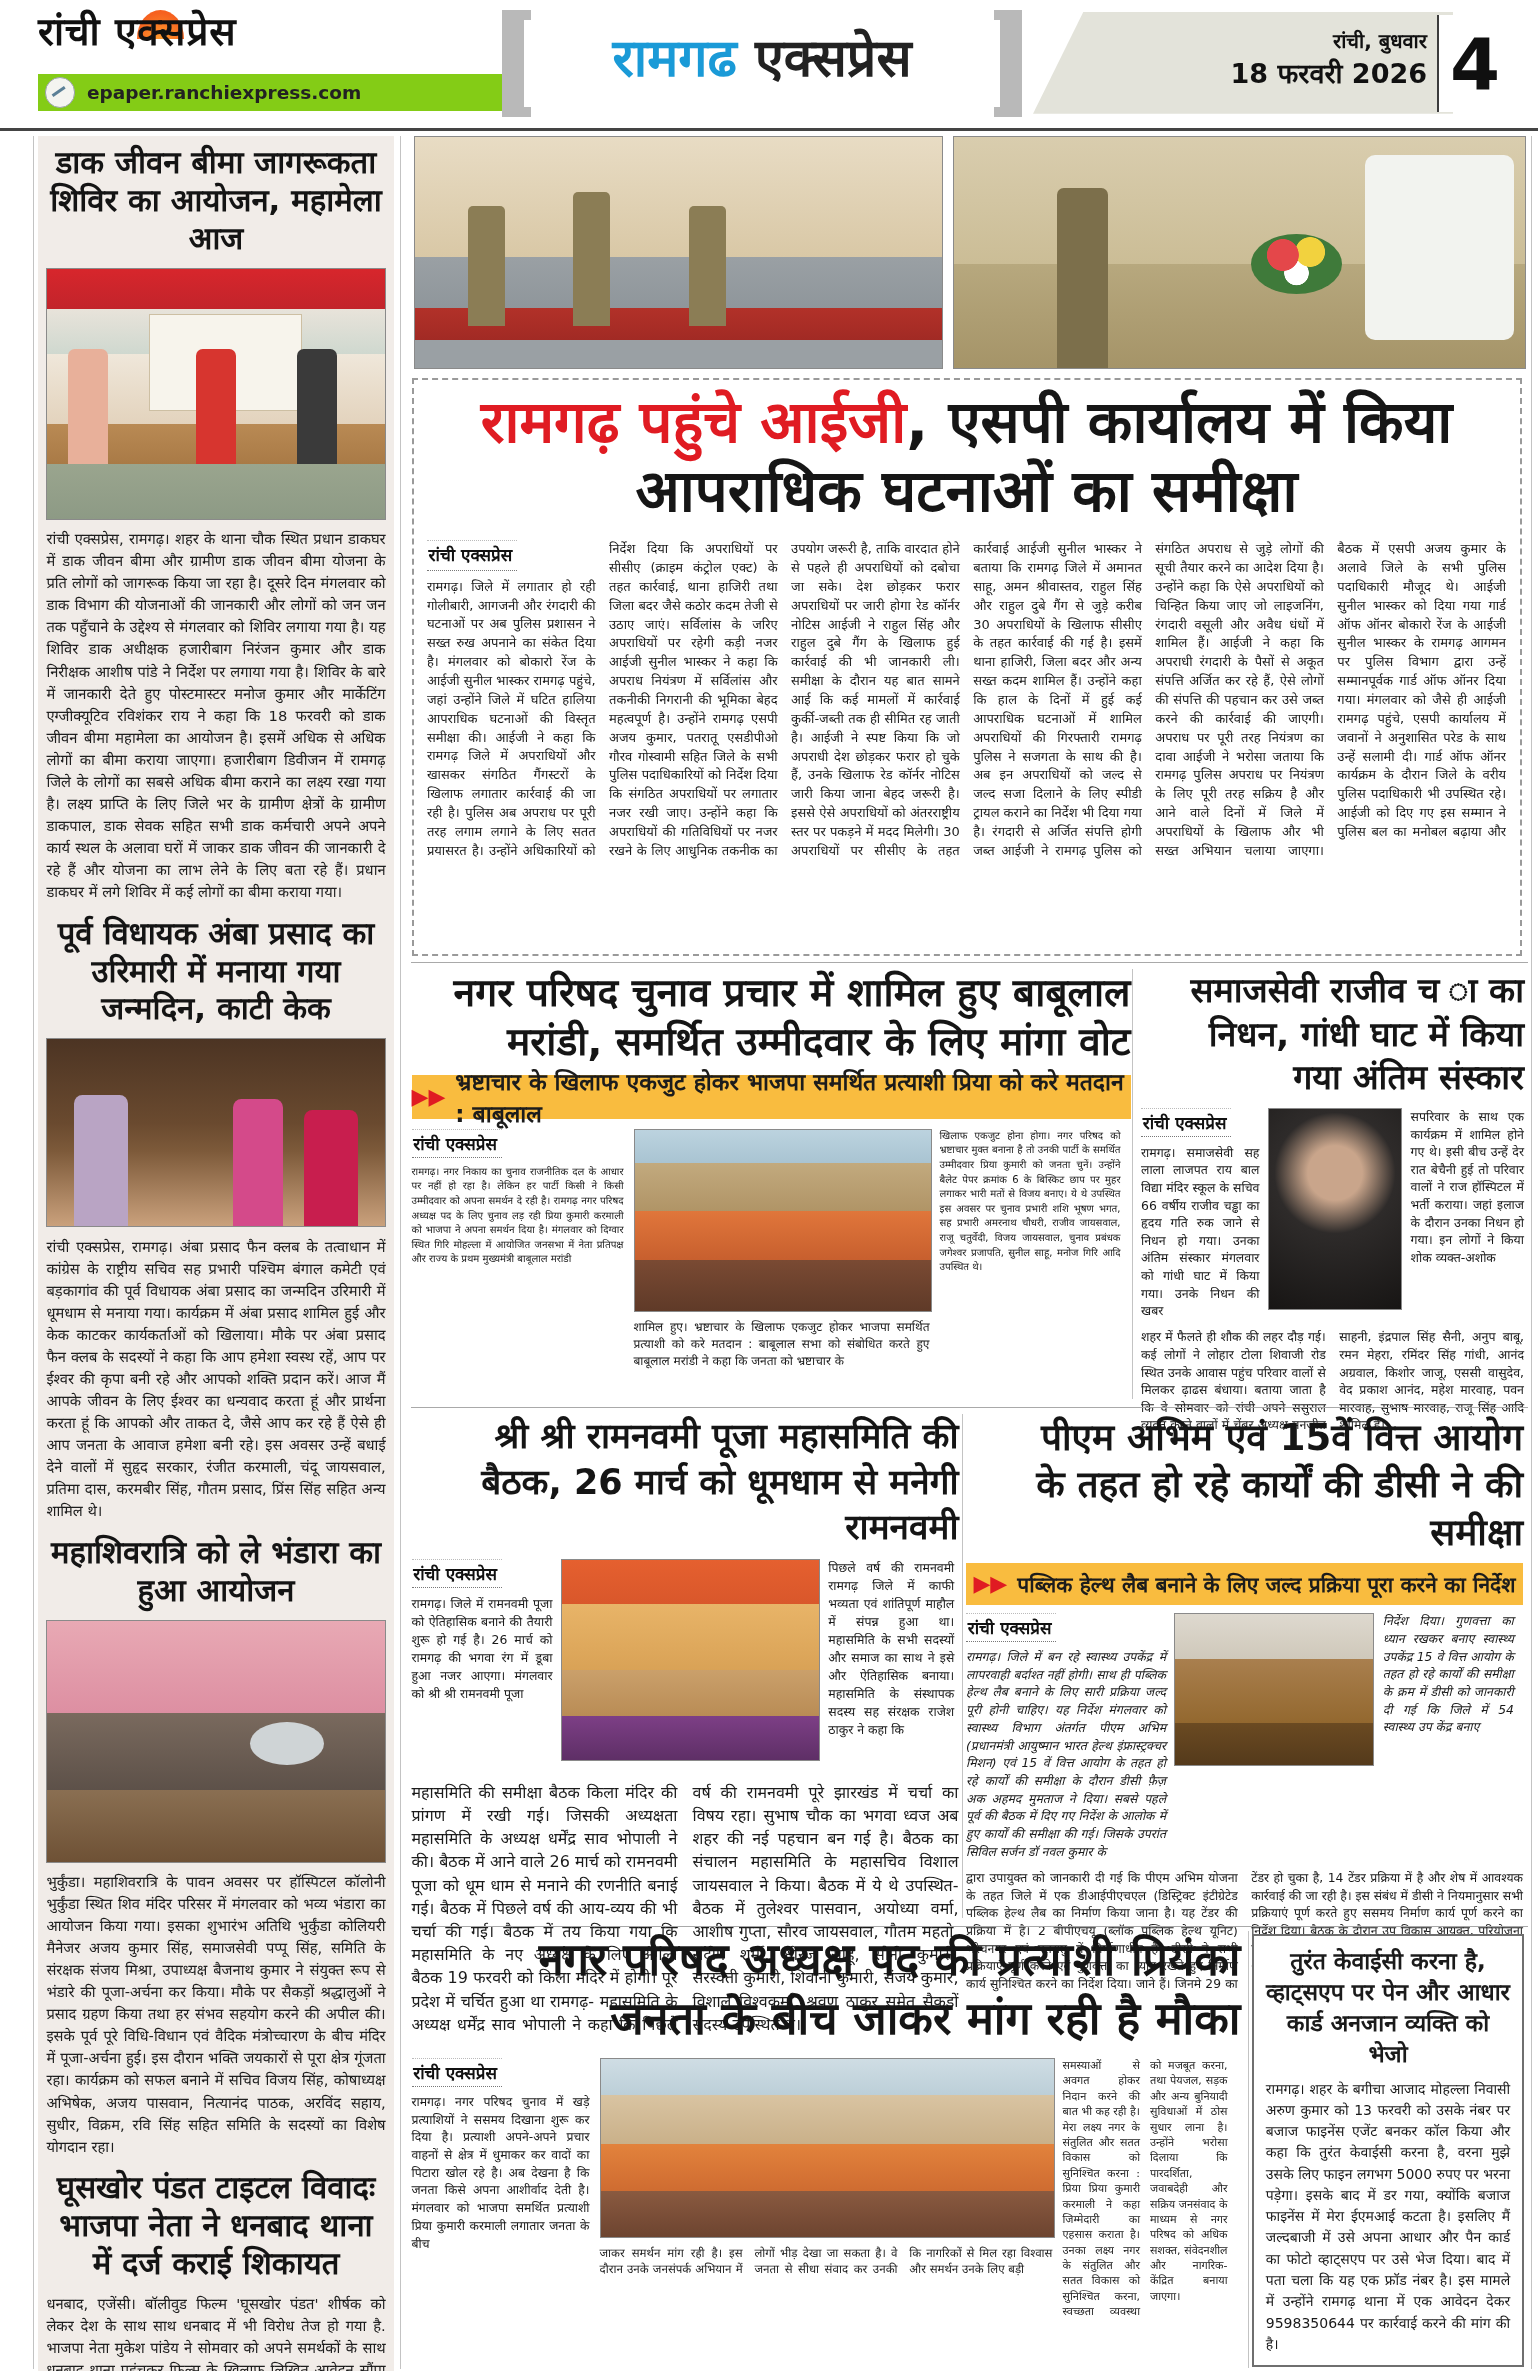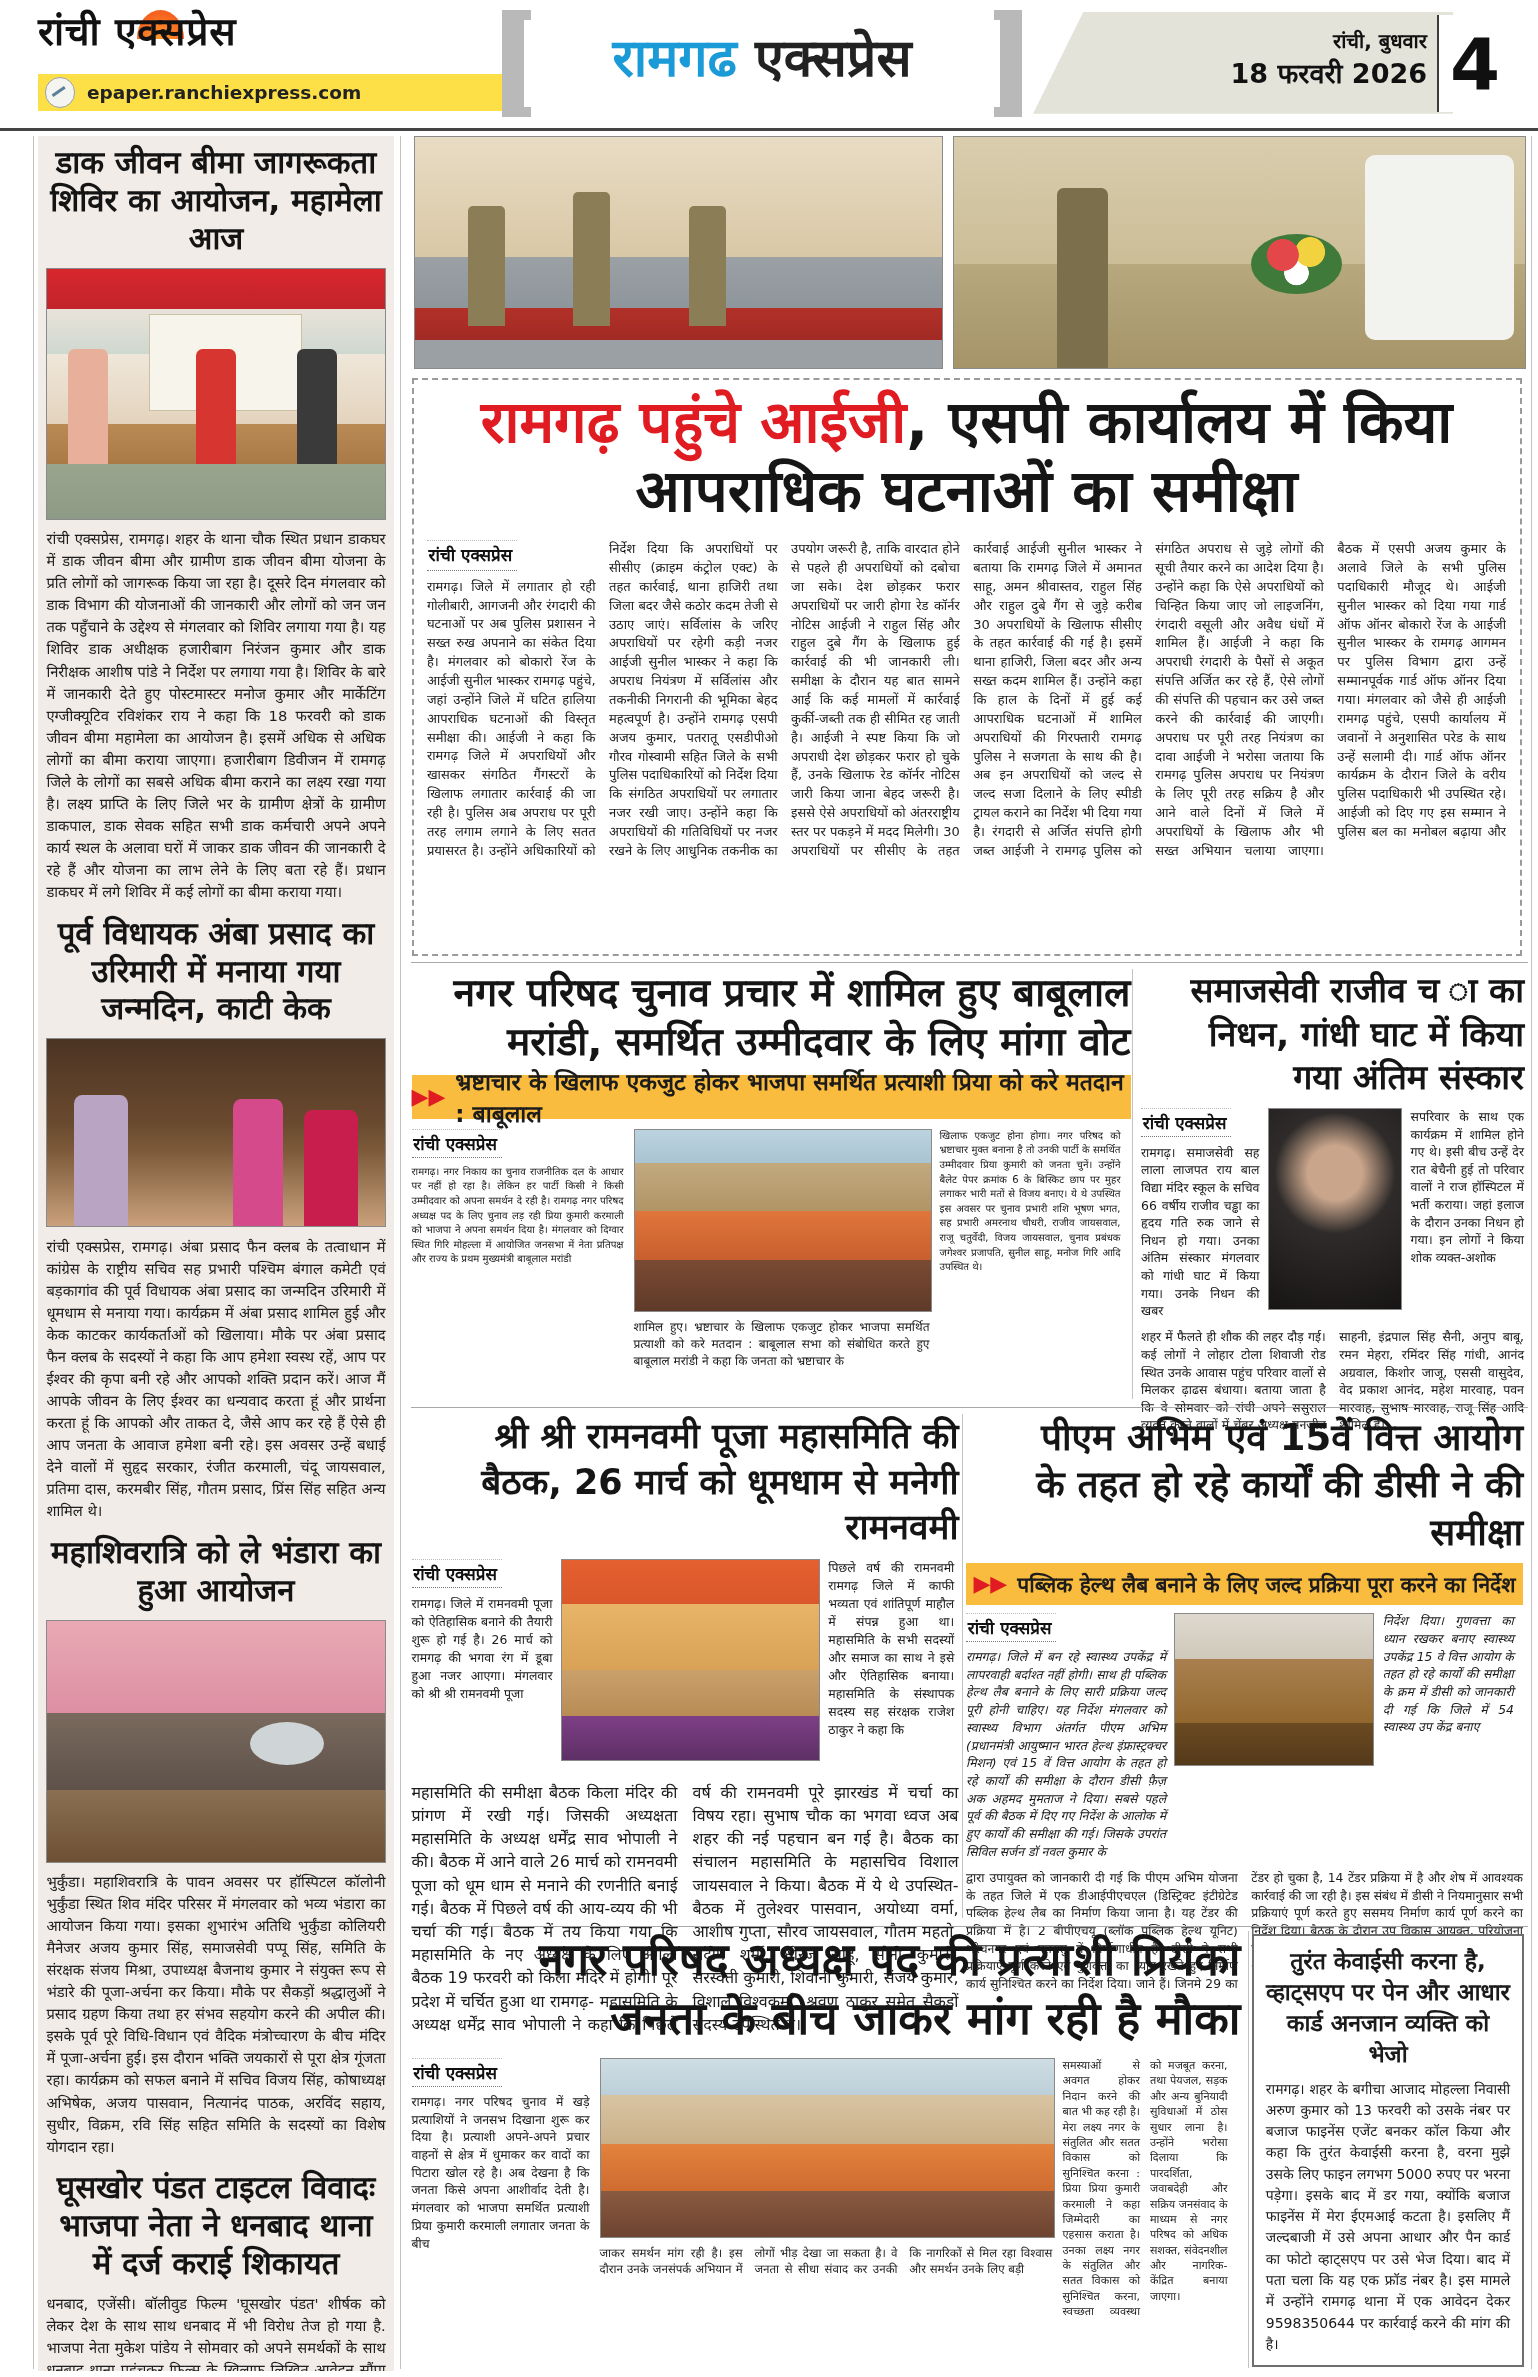--- a/index.html
+++ b/index.html
@@ -4,21 +4,21 @@
 <style>
   html,body{margin:0;padding:0;background:#ffffff;}
   body{font-family:"DejaVu Sans","Liberation Sans",sans-serif;color:#1b1b1b;}
   .page{position:relative;width:1539px;height:2377px;background:#ffffff;overflow:hidden;}
 
   
   .masthead{position:absolute;left:0;top:0;width:1539px;height:128px;}
   .logo-block{position:absolute;left:38px;top:11.8px;width:319px;}
   .logo-sun{position:absolute;left:99px;top:-1.7px;width:47px;height:28.5px;border-radius:50% 50% 0 0/100% 100% 0 0;background:radial-gradient(circle at 50% 100%,#ff9d2e 0%,#f6611f 70%,#f6611f 100%);}
   .logo-title{position:relative;font-size:39px;font-weight:bold;color:#111;letter-spacing:0.8px;line-height:1.05;}
-  .epaper-bar{position:absolute;left:38px;top:74px;width:470px;height:37px;background:#fde047;display:flex;align-items:center;gap:11.8px;padding-left:6.7px;box-sizing:border-box;}
+  .epaper-bar{position:absolute;left:38px;top:74px;width:470px;height:37px;background:#84cc16;display:flex;align-items:center;gap:11.8px;padding-left:6.7px;box-sizing:border-box;}
   .epaper-icon{width:28.5px;height:28.5px;border-radius:50%;background:#f4f4f0;border:1.7px solid #9aa2a8;position:relative;}
   .epaper-icon:before{content:"";position:absolute;left:5px;top:11.8px;width:15px;height:2.5px;background:#5b7f96;transform:rotate(-35deg);}
   .epaper-url{font-size:18.5px;font-weight:bold;color:#222;}
   .edition-box{position:absolute;left:502px;top:10px;width:520px;height:107px;}
   .bracket{position:absolute;top:0;width:22px;height:107px;background:#b9b9b9;}
   .bracket.l{left:0;}
   .bracket.r{right:0;}
   .bracket:before{content:"";position:absolute;top:0;width:28.5px;height:10px;background:#b9b9b9;}
   .bracket:after{content:"";position:absolute;bottom:0;width:28.5px;height:10px;background:#b9b9b9;}
   .bracket.l:before,.bracket.l:after{left:0;}
@@ -287,21 +287,21 @@
         <div class="c2 body-text">निर्देश दिया। गुणवत्ता का ध्यान रखकर बनाए स्वास्थ्य उपकेंद्र 15 वे वित्त आयोग के तहत हो रहे कार्यों की समीक्षा के क्रम में डीसी को जानकारी दी गई कि जिले में 54 स्वास्थ्य उप केंद्र बनाए</div>
       </div>
       <div class="bottom">द्वारा उपायुक्त को जानकारी दी गई कि पीएम अभिम योजना के तहत जिले में एक डीआईपीएचएल (डिस्ट्रिक्ट इंटीग्रेटेड पब्लिक हेल्थ लैब का निर्माण किया जाना है। यह टेंडर की प्रक्रिया में है। 2 बीपीएचयू (ब्लॉक पब्लिक हेल्थ यूनिट) भरेचनगर एवं पतरातु में निर्माणाधीन है। डीसी ने सभी प्रक्रियाएं पूर्ण करने एवं गुणवत्ता का ध्यान रखते हुए निर्माण कार्य सुनिश्चित करने का निर्देश दिया। जाने हैं। जिनमे 29 का टेंडर हो चुका है, 14 टेंडर प्रक्रिया में है और शेष में आवश्यक कार्रवाई की जा रही है। इस संबंध में डीसी ने नियमानुसार सभी प्रक्रियाएं पूर्ण करते हुए ससमय निर्माण कार्य पूर्ण करने का निर्देश दिया। बैठक के दौरान उप विकास आयुक्त, परियोजना पदाधिकारी डीआरडीबी, स्वास्थ्य विभाग के अधिकारियों सहित अन्य उपस्थित थे।</div>
     </div>
 
     <div class="band-article priya">
       <div class="mid-headline">नगर परिषद अध्यक्ष पद की प्रत्याशी प्रियंका जनता के बीच जाकर मांग रही है मौका</div>
       <div class="content">
         <div class="c1">
           <div class="byline">रांची एक्सप्रेस</div>
-          <div class="body-text">रामगढ़। नगर परिषद चुनाव में खड़े प्रत्याशियों ने जनसभ दिखाना शुरू कर दिया है। प्रत्याशी अपने-अपने प्रचार वाहनों से क्षेत्र में धुमाकर कर वादों का पिटारा खोल रहे है। अब देखना है कि जनता किसे अपना आशीर्वाद देती है। मंगलवार को भाजपा समर्थित प्रत्याशी प्रिया कुमारी करमाली लगातार जनता के बीच</div>
+          <div class="body-text">रामगढ़। नगर परिषद चुनाव में खड़े प्रत्याशियों ने ससमय दिखाना शुरू कर दिया है। प्रत्याशी अपने-अपने प्रचार वाहनों से क्षेत्र में धुमाकर कर वादों का पिटारा खोल रहे है। अब देखना है कि जनता किसे अपना आशीर्वाद देती है। मंगलवार को भाजपा समर्थित प्रत्याशी प्रिया कुमारी करमाली लगातार जनता के बीच</div>
         </div>
         <div class="center">
           <div class="photo ph-campaign"></div>
           <div class="under">जाकर समर्थन मांग रही है। इस दौरान उनके जनसंपर्क अभियान में लोगों भीड़ देखा जा सकता है। वे जनता से सीधा संवाद कर उनकी कि नागरिकों से मिल रहा विश्वास और समर्थन उनके लिए बड़ी</div>
         </div>
         <div class="c2">समस्याओं से अवगत होकर निदान करने की बात भी कह रही है। मेरा लक्ष्य नगर के संतुलित और सतत विकास को सुनिश्चित करना : प्रिया प्रिया कुमारी करमाली ने कहा जिम्मेदारी का एहसास कराता है। उनका लक्ष्य नगर के संतुलित और सतत विकास को सुनिश्चित करना, स्वच्छता व्यवस्था को मजबूत करना, तथा पेयजल, सड़क और अन्य बुनियादी सुविधाओं में ठोस सुधार लाना है। उन्होंने भरोसा दिलाया कि पारदर्शिता, जवाबदेही और सक्रिय जनसंवाद के माध्यम से नगर परिषद को अधिक सशक्त, संवेदनशील और नागरिक-केंद्रित बनाया जाएगा।</div>
       </div>
     </div>
 
     <div class="band-article kyc">

